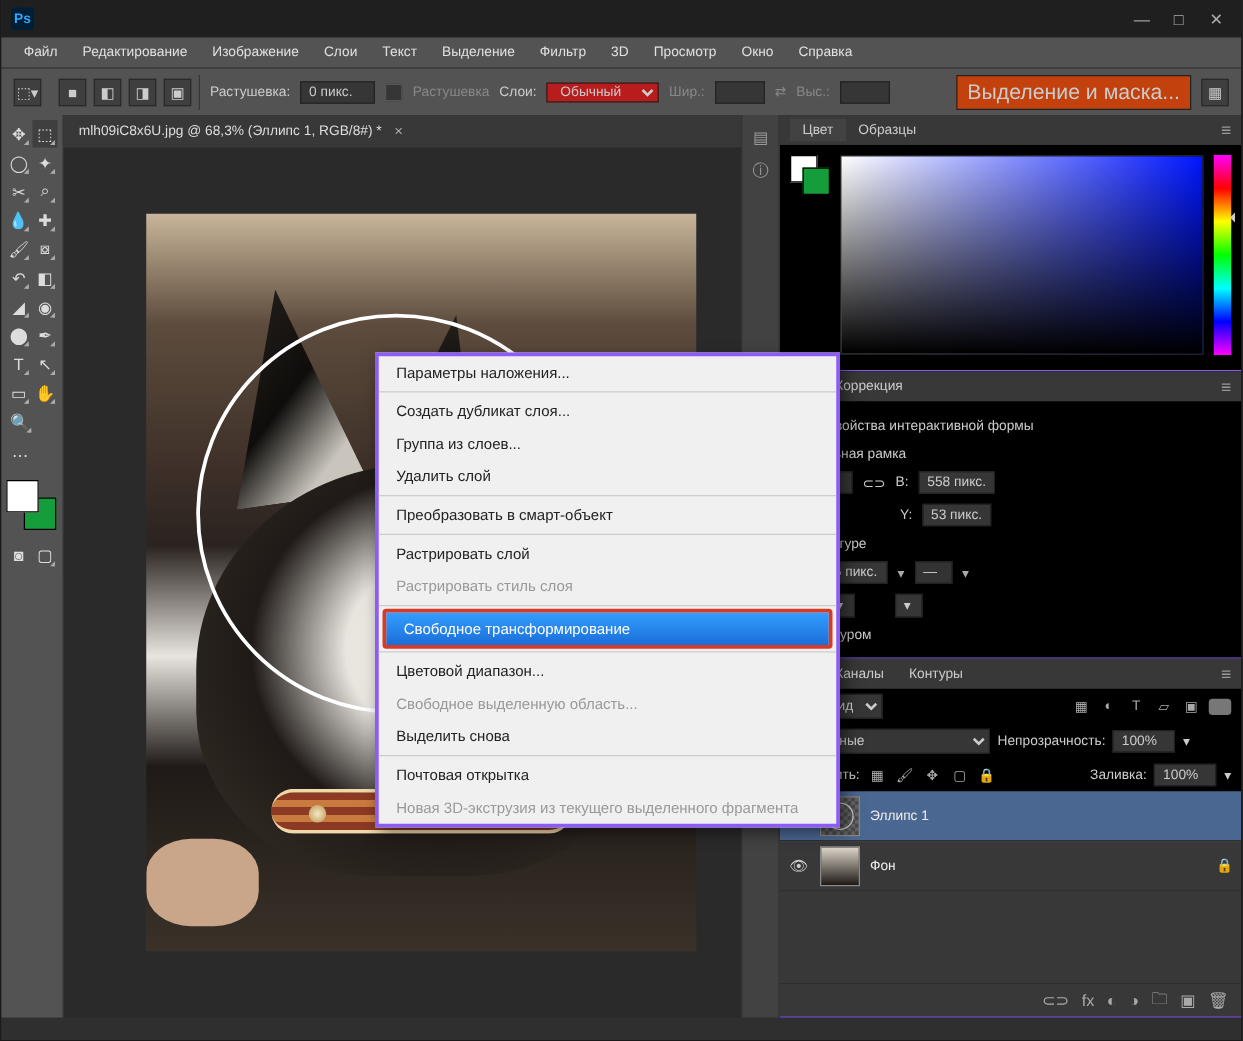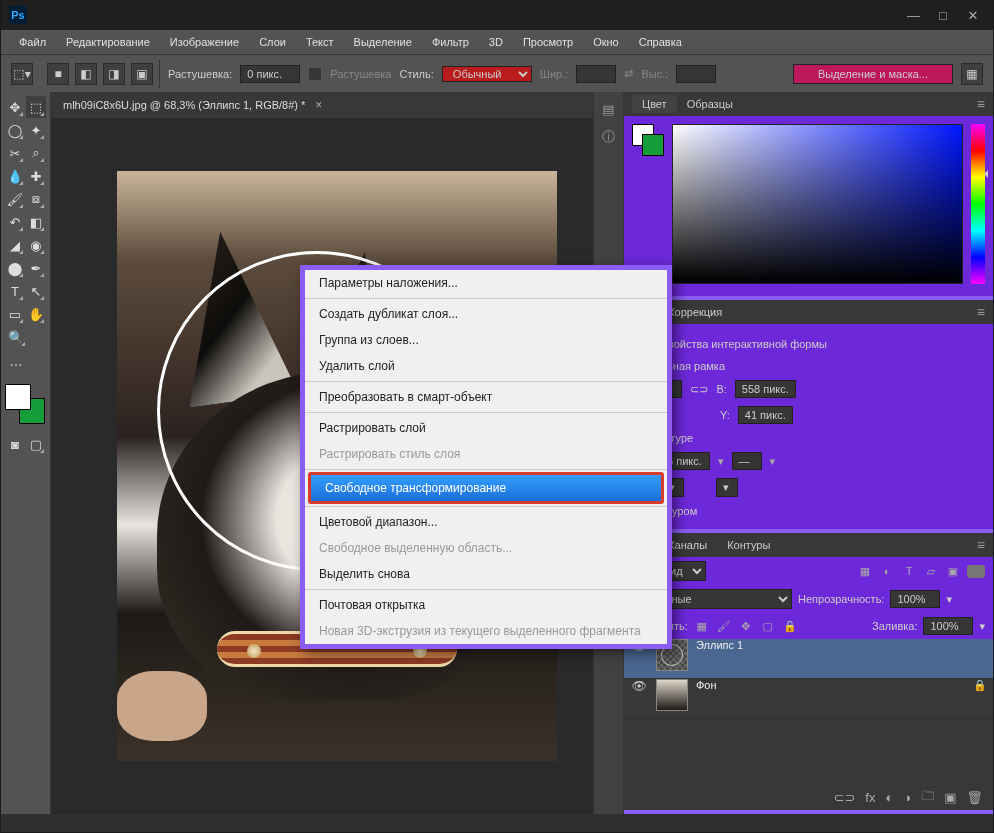--- a/index.html
+++ b/index.html
@@ -8,21 +8,21 @@
 .logo{width:18px;height:18px;background:#001e36;border-radius:3px;display:flex;align-items:center;justify-content:center;color:#31a8ff;font-size:11px;font-weight:bold}
 .winbtns{margin-left:auto;display:flex;gap:18px;padding-right:6px}
 .winbtn{width:12px;text-align:center;font-size:13px;color:#aaa;cursor:pointer}
 .menubar{height:24px;background:#535353;display:flex;align-items:center;padding:0 10px;gap:4px}
 .menu-item{padding:3px 8px;color:#e0e0e0;cursor:pointer}
 .optbar{height:38px;background:#535353;display:flex;align-items:center;padding:0 10px;gap:8px;border-top:1px solid #363636}
 .opt-group{display:flex;align-items:center;gap:6px;padding:0 6px;border-right:1px solid #363636;height:28px}
 .opt-label{color:#ccc;font-size:11px}
 .opt-input{background:#363636;border:1px solid #222;color:#ccc;padding:2px 6px;width:60px;font-size:11px}
 .opt-select{background:#b91c1c;border:1px solid #222;color:#ccc;padding:0 6px;width:90px;font-size:11px}
-.opt-btn{background:#be185d;border:1px solid #222;color:#ccc;padding:3px 24px;font-size:11px;cursor:pointer}
+.opt-btn{background:#c2410c;border:1px solid #222;color:#ccc;padding:3px 8px;font-size:17px;cursor:pointer}
 .opt-icon{width:22px;height:22px;background:#3f3f3f;border:1px solid #2a2a2a;display:flex;align-items:center;justify-content:center;font-size:12px;color:#ccc}
 .chk{width:14px;height:14px;background:#363636;border:1px solid #555}
 .main{display:flex;height:calc(100% - 110px)}
 .toolbar{width:50px;background:#535353;border-right:1px solid #363636;padding:4px;display:flex;flex-direction:column;gap:1px}
 .toolrow{display:flex;gap:1px}
 .tool{width:22px;height:22px;background:#535353;border:1px solid transparent;display:flex;align-items:center;justify-content:center;font-size:13px;color:#ddd;cursor:pointer;position:relative}
 .tool.active{background:#3f3f3f}
 .tool.tri:after{content:'';position:absolute;bottom:1px;right:1px;border:2px solid transparent;border-right-color:#aaa;border-bottom-color:#aaa}
 .swatches{margin-top:8px;width:40px;height:40px;position:relative}
 .sw-fg{width:26px;height:26px;background:#fff;border:1px solid #000;position:absolute;top:0;left:0;z-index:1}
@@ -39,21 +39,21 @@
 .head{position:absolute;left:40px;top:200px;width:360px;height:330px;background:radial-gradient(ellipse at 55% 45%,#f5f2ec 0%,#e8e4de 28%,#1f1a17 55%,#3a3229 100%);border-radius:50% 50% 40% 40%}
 .collar{position:absolute;left:100px;top:460px;width:240px;height:36px;background:repeating-linear-gradient(0deg,#8c3a24,#8c3a24 6px,#c97b3f 6px,#c97b3f 12px);border-radius:18px;border-top:3px solid #f0d9a8;border-bottom:3px solid #f0d9a8}
 .collar:before,.collar:after{content:'';position:absolute;top:10px;width:14px;height:14px;background:radial-gradient(circle,#f5e8c4,#b89450);border-radius:50%}
 .collar:before{left:30px}.collar:after{right:30px}
 .hand{position:absolute;left:0;bottom:20px;width:90px;height:70px;background:#c9a58a;border-radius:40%}
 .ellipse{position:absolute;left:40px;top:80px;width:320px;height:320px;border:3px solid #fff;border-radius:50%;background:transparent}
 .statusbar{height:22px;background:#383838;display:flex;align-items:center;padding:0 14px;gap:30px;color:#ccc;font-size:11px}
 .rightcol{width:30px;background:#424242;border-left:1px solid #363636;display:flex;flex-direction:column;align-items:center;gap:6px;padding-top:10px}
 .rdock{width:20px;height:20px;color:#999;text-align:center;font-size:13px}
 .panels{width:370px;background:#424242;border-left:1px solid #363636;display:flex;flex-direction:column}
-.panel{background:#6d28d9;border-bottom:4px solid #8b5cf6}
+.panel{background:#000000;border-bottom:1px solid #8b5cf6}
 .phead{height:24px;background:#383838;display:flex;align-items:center;padding:0 8px}
 .ptab{padding:3px 10px;color:#ccc;cursor:pointer}
 .ptab.active{background:#424242}
 .pmenu{margin-left:auto;color:#999;font-size:14px;cursor:pointer}
 .colorpanel{height:180px;display:flex;padding:8px;gap:8px}
 .csw{width:32px;height:32px;position:relative}
 .csw .fg{width:22px;height:22px;background:#fff;border:1px solid #000;position:absolute}
 .csw .bg{width:22px;height:22px;background:#159d3b;border:1px solid #000;position:absolute;right:0;bottom:0}
 .picker{flex:1;height:160px;background:linear-gradient(to bottom,rgba(0,0,0,0),#000),linear-gradient(to right,#fff,#0016ff);position:relative;border:1px solid #222}
 .huebar{width:14px;height:160px;background:linear-gradient(to bottom,#f0f,#f00,#ff0,#0f0,#0ff,#00f,#f0f);position:relative}
@@ -62,30 +62,30 @@
 .proprow{display:flex;align-items:center;gap:8px;padding:4px 0}
 .propfield{background:#363636;padding:2px 6px;min-width:50px;border:1px solid #222;font-size:11px}
 .iconbox{width:20px;height:16px;background:#555;display:inline-block}
 .layerspanel{flex:1;display:flex;flex-direction:column}
 .lopts{display:flex;align-items:center;gap:6px;padding:4px 8px}
 .lsel{background:#363636;border:1px solid #222;color:#ccc;padding:2px 6px;font-size:11px}
 .licons{display:flex;gap:6px;margin-left:auto}
 .lico{width:16px;text-align:center;color:#aaa;font-size:11px;cursor:pointer}
 .lrow2{display:flex;align-items:center;gap:6px;padding:4px 8px;font-size:11px}
 .llist{flex:1;background:#383838;overflow:auto}
-.layer{display:flex;align-items:flex-start;height:40px;padding:0 6px;gap:8px;border-bottom:1px solid #303030}
+.layer{display:flex;align-items:center;height:40px;padding:0 6px;gap:8px;border-bottom:1px solid #303030}
 .layer.sel{background:#4a6792}
 .eye{width:18px;color:#ccc;font-size:12px;text-align:center}
 .lthumb{width:32px;height:32px;background:#555;border:1px solid #888;background-image:linear-gradient(45deg,#666 25%,transparent 25%,transparent 75%,#666 75%),linear-gradient(45deg,#666 25%,#4a4a4a 25%,#4a4a4a 75%,#666 75%);background-size:6px 6px;background-position:0 0,3px 3px}
 .lthumb.fon{background:linear-gradient(#dcd5c8,#1f1a17)}
 .lname{color:#eee;font-size:11px}
 .llock{margin-left:auto;color:#aaa}
 .lfoot{height:26px;background:#383838;display:flex;align-items:center;gap:10px;padding:0 10px}
 .lficon{color:#aaa;font-size:13px;cursor:pointer}
-.ctxmenu{position:absolute;left:300px;top:265px;width:372px;background:#f0f0f0;border:5px solid #8b5cf6;box-shadow:4px 4px 12px rgba(0,0,0,.5);z-index:100}
+.ctxmenu{position:absolute;left:300px;top:282px;width:372px;background:#f0f0f0;border:3px solid #8b5cf6;box-shadow:4px 4px 12px rgba(0,0,0,.5);z-index:100}
 .ctxitem{padding:6px 14px;color:#222;font-size:12px;cursor:pointer}
 .ctxitem.disabled{color:#999}
 .ctxsep{height:1px;background:#ccc;margin:2px 0}
 .ctxitem.hi{background:linear-gradient(#349fff,#1a6dd8);color:#fff;border:3px solid #d63a2a;border-radius:3px;margin:0 3px}
 .disabled-text{color:#888}
 </style>
 </head>
 <body>
 
 <div class="titlebar">
@@ -116,21 +116,21 @@
   <div class="opt-group">
     <div class="opt-icon">■</div>
     <div class="opt-icon">◧</div>
     <div class="opt-icon">◨</div>
     <div class="opt-icon">▣</div>
   </div>
   <span class="opt-label">Растушевка:</span>
   <input class="opt-input" value="0 пикс." style="">
   <span class="chk"></span>
   <span class="opt-label disabled-text">Растушевка</span>
-  <span class="opt-label">Стиль:</span>
+  <span class="opt-label">Слои:</span>
   <select class="opt-select"><option>Обычный</option></select>
   <span class="opt-label disabled-text">Шир.:</span>
   <input class="opt-input" style="width: 40px;" disabled="">
   <span class="disabled-text">⇄</span>
   <span class="opt-label disabled-text">Выс.:</span>
   <input class="opt-input" style="width: 40px;" disabled="">
   <div style="margin-left:auto"></div>
   <button class="opt-btn">Выделение и маска...</button>
   <div class="opt-icon">▦</div>
 </div>
@@ -250,21 +250,21 @@
           </div>
         <div class="proprow">
           <span class="propfield">пикс.</span>
           <span>⊂⊃</span>
           <span>В:</span>
           <span class="propfield">558 пикс.</span>
         </div>
         <div class="proprow">
           <span class="propfield" style="min-width:40px">икс.</span>
           <span style="margin-left:40px">Y:</span>
-          <span class="propfield">41 пикс.</span>
+          <span class="propfield">53 пикс.</span>
         </div>
         <div class="proprow">
             <span>ия о фигуре</span>
           </div>
         <div class="proprow">
           <span class="iconbox"></span>
           <span class="propfield">6 пикс.</span>
           <span style="color:#aaa">▾</span>
           <span class="propfield" style="min-width:30px;background:#333">—</span>
           <span style="color:#aaa">▾</span>

